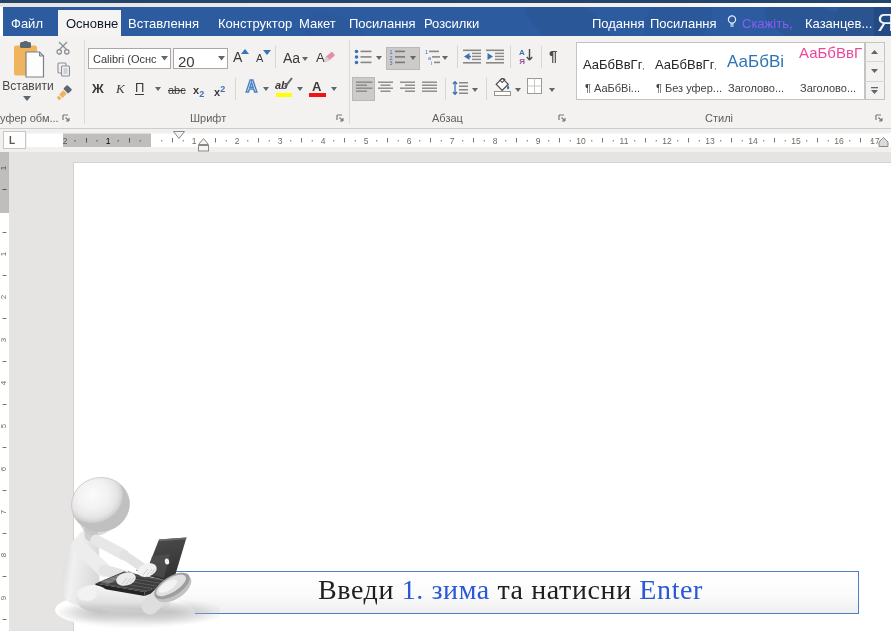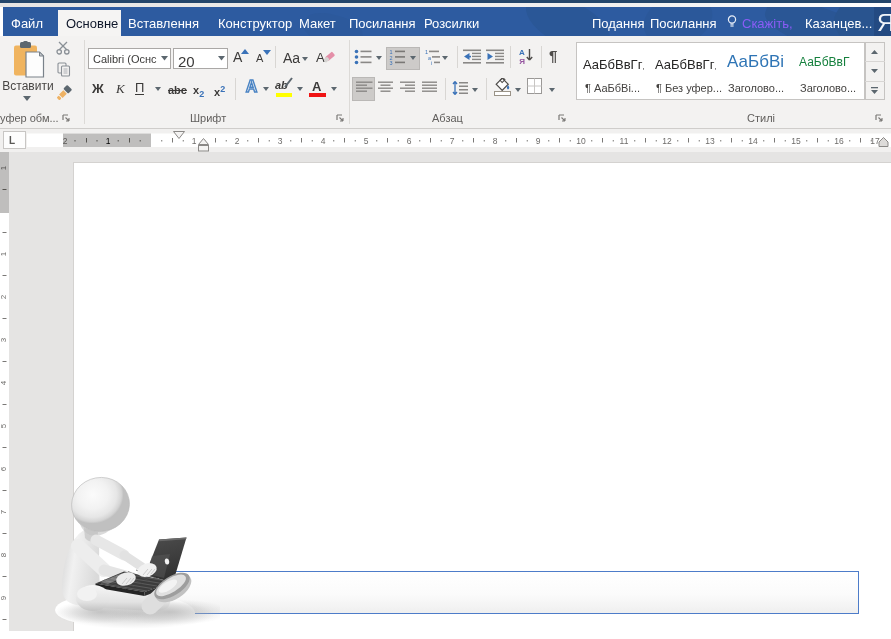--- a/index.html
+++ b/index.html
@@ -110,21 +110,21 @@
 <svg class="abs" style="left:324px;top:50px" width="13" height="13">
       <rect x="2" y="4" width="9" height="5" rx="1" transform="rotate(-40 6 7)" fill="#e48fa8"></rect>
       <rect x="0" y="8" width="5" height="4" rx="1" transform="rotate(-40 2 10)" fill="#d6d4d2"></rect>
     </svg>
 <div class="abs" style="left:92px;top:81px;font-size:13px;font-weight:bold;color:#3b3a39">Ж</div>
 <div class="abs" style="left:116px;top:81px;font-size:13px;font-style:italic;font-family:&quot;Liberation Serif&quot;,serif;color:#3b3a39">К</div>
 <div class="abs" style="left:135px;top:81px;font-size:13px;color:#3b3a39;border-bottom:1px solid #3b3a39;line-height:13px;height:14px">П</div>
 <svg class="abs" style="left:155px;top:87px" width="7" height="5">
       <path d="M0 0 L6 0 L3 4 Z" fill="#5c676f"></path>
     </svg>
-<div class="abs" style="left:168px;top:84px;font-size:11px;font-weight:bold;color:#3b3a39;text-decoration:line-through">abc</div>
+<div class="abs" style="left:168px;top:84px;font-size:11px;font-weight:normal;color:#3b3a39;text-decoration:line-through">abc</div>
 <div class="abs" style="left:193px;top:84px;font-size:11px;font-weight:bold;color:#3b3a39">x<span style="font-size:9px;color:#3a72b8;vertical-align:-3px">2</span></div>
 <div class="abs" style="left:214px;top:84px;font-size:11px;font-weight:bold;color:#3b3a39">x<span style="font-size:9px;color:#3a72b8;vertical-align:4px">2</span></div>
 <div class="icsep" style="left:235px;top:78px;height:22px"></div>
 <svg class="abs" style="left:243px;top:77px" width="17" height="18">
       <text x="8.5" y="15" font-size="16" font-family="Liberation Sans" font-weight="bold" text-anchor="middle" fill="#f3f2f1" stroke="#4a84c4" stroke-width="1.4">А</text>
     </svg>
 <svg class="abs" style="left:263px;top:87px" width="7" height="5">
       <path d="M0 0 L6 0 L3 4 Z" fill="#5c676f"></path>
     </svg>
 <div class="abs" style="left:275px;top:79px;font-size:11px;font-weight:bold;font-style:italic;color:#3b3a39">ab</div>
@@ -277,23 +277,23 @@
 <svg class="abs" style="left:871px;top:87px" width="8" height="8">
       <rect x="0" y="0" width="7" height="1.3" fill="#5c676f"></rect>
       <path d="M0 3 L7 3 L3.5 7 Z" fill="#5c676f"></path>
     </svg>
 <div class="abs" style="left:583px;top:57px;font-size:13px;color:#262524">АаБбВвГг<span style="font-size:8px">,</span></div>
 <div class="abs" style="left:585px;top:82px;font-size:11px;color:#444240">¶ АаБбВі...</div>
 <div class="abs" style="left:655px;top:57px;font-size:13px;color:#262524">АаБбВвГг<span style="font-size:8px">,</span></div>
 <div class="abs" style="left:656px;top:82px;font-size:11px;color:#444240">¶ Без уфер...</div>
 <div class="abs" style="left:727px;top:52px;font-size:17px;color:#2e74b5">АаБбВі</div>
 <div class="abs" style="left:728px;top:82px;font-size:11px;color:#444240">Заголово...</div>
-<div class="abs" style="left:799px;top:55px;font-size:12px;color:#15803d">АаБбВвГ</div>
+<div class="abs" style="left:799px;top:44px;font-size:15px;color:#ec4899">АаБбВвГ</div>
 <div class="abs" style="left:800px;top:82px;font-size:11px;color:#444240">Заголово...</div>
-<div class="glabel" style="left:747px;top:112px">Стилі</div>
+<div class="glabel" style="left:705px;top:112px">Стилі</div>
 <svg class="abs" style="left:875px;top:114px" width="8" height="8">
       <path d="M1 1 L1 6 M1 1 L6 1" stroke="#7a7876" stroke-width="1.2" fill="none"></path>
       <path d="M3.5 3.5 L7 7 M7 7 L7 4 M7 7 L4 7" stroke="#7a7876" stroke-width="1.1" fill="none"></path>
     </svg>
 <div class="abs" style="left:0;top:129px;width:891px;height:23px;background:#f1f0ef"></div>
 <div class="abs" style="left:3px;top:131px;width:23px;height:18px;background:#fdfdfd;border:1px solid #c8c6c4"></div>
 <div class="abs" style="left:9px;top:134.5px;font-size:10px;font-weight:bold;color:#5a5856">L</div>
 <div class="abs" style="left:0;top:130px;width:891px;height:22px">
       <svg width="891" height="22" style="position:absolute;left:0;top:0">
         <rect x="27" y="3.5" width="864" height="13.5" fill="#ffffff"></rect>
@@ -404,20 +404,21 @@
         <rect x="2.5" y="338.0" width="4" height="1" fill="#7a7876"></rect>
         <rect x="2.5" y="381.0" width="4" height="1" fill="#7a7876"></rect>
         <rect x="2.5" y="424.0" width="4" height="1" fill="#7a7876"></rect>
         <rect x="2.5" y="467.0" width="4" height="1" fill="#7a7876"></rect>
         <rect x="2.5" y="37" width="4" height="1" fill="#55534f"></rect>
         <text x="4" y="16" font-size="8" fill="#575553" text-anchor="middle" font-family="Liberation Sans, sans-serif" transform="rotate(-90 4 16)" dominant-baseline="middle">1</text>
       </svg>
     </div>
 <div class="abs" style="left:0;top:631px;width:891px;height:8px;background:#fff"></div>
 <div class="abs" style="left:146px;top:570.5px;width:713px;height:43px;border:1.5px solid #4d7cc9;background:linear-gradient(180deg,#ffffff 0%,#fbfbfb 55%,#efefef 100%)"></div>
+<div class="abs" style="left:146px;top:574px;width:713px;text-align:center;font-family:'Liberation Serif',serif;font-size:28px;letter-spacing:0.6px;color:#1f1f1f;padding-left:16px">Введи <span style="color:#2b59d6">1. зима</span> та натисни <span style="color:#2b59d6">Enter</span></div>
 <svg class="abs" style="left:40px;top:428px" width="180" height="210" viewBox="0 0 180 210">
 <defs>
 <radialGradient id="hg" cx="40%" cy="30%" r="53%">
  <stop offset="0%" stop-color="#fbfbfb"></stop>
           <stop offset="50%" stop-color="#f2f2f2"></stop>
           <stop offset="78%" stop-color="#e6e6e6"></stop>
           <stop offset="93%" stop-color="#d4d4d4"></stop>
           <stop offset="100%" stop-color="#c0c0c0"></stop>
 </radialGradient>
 <linearGradient id="bg1" x1="0" y1="0" x2="1" y2="0.3">

